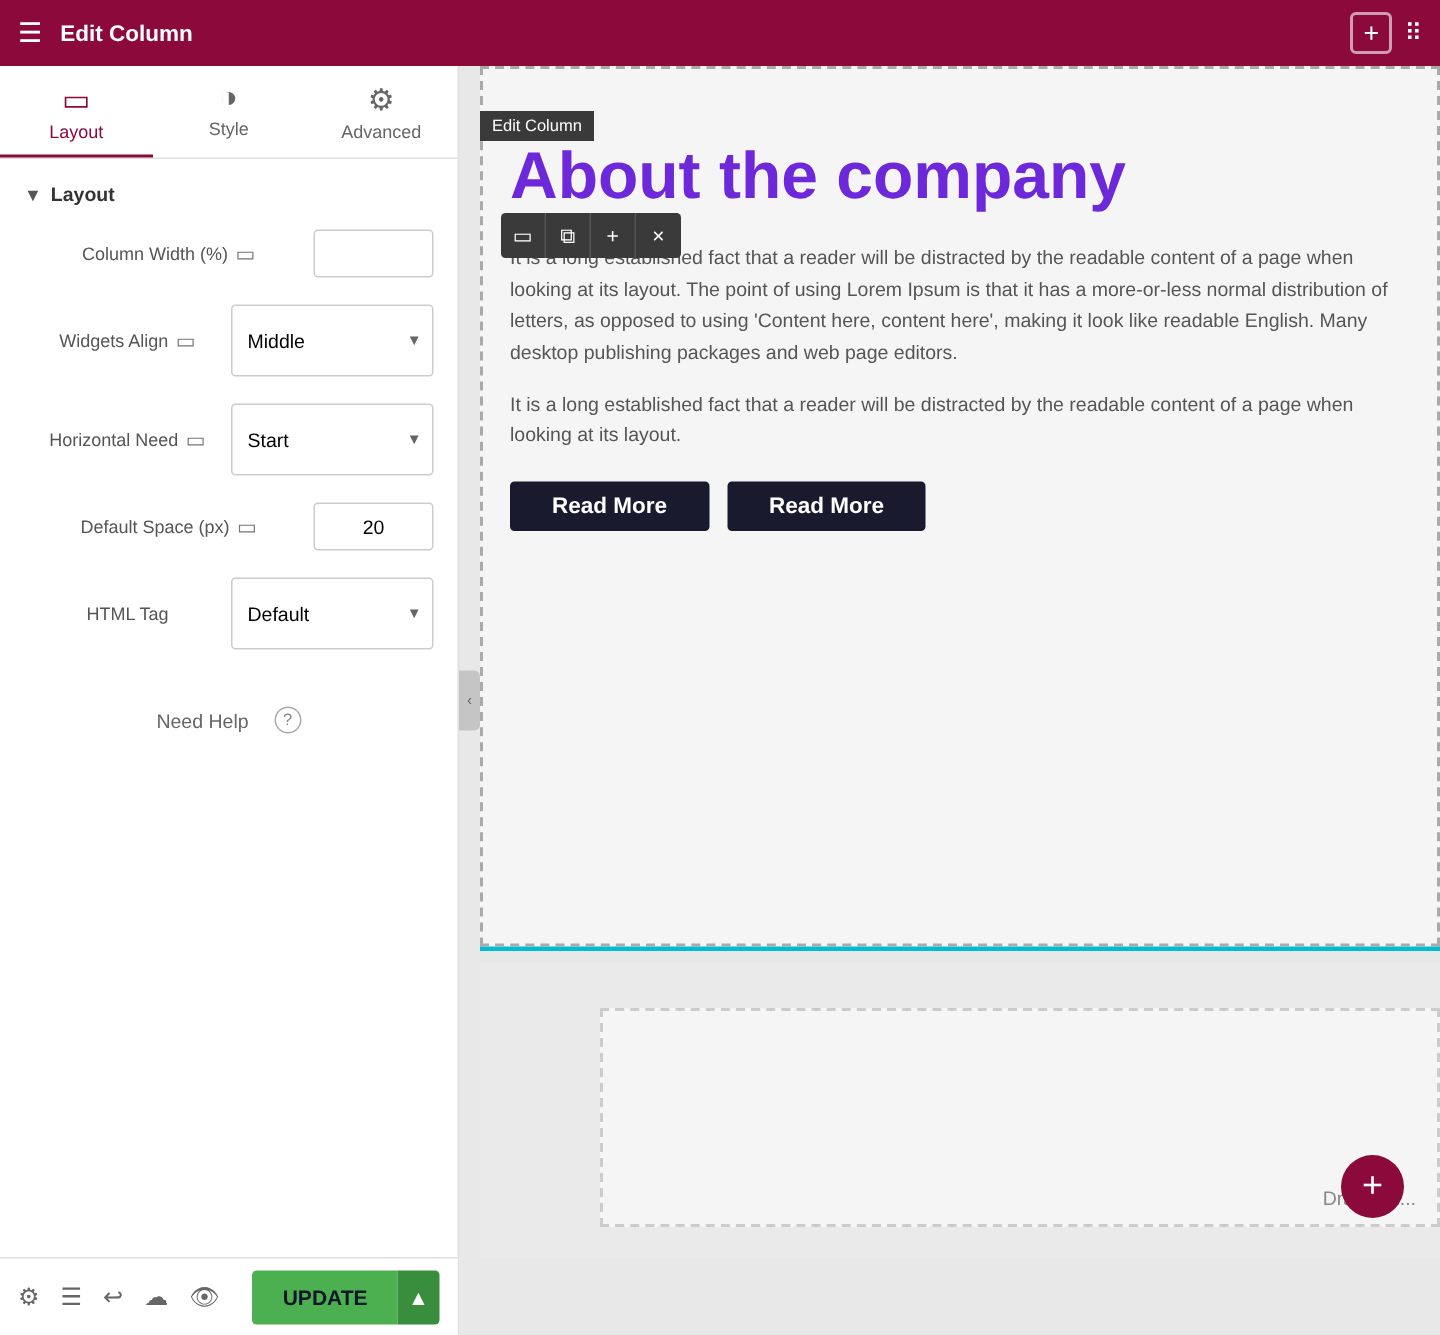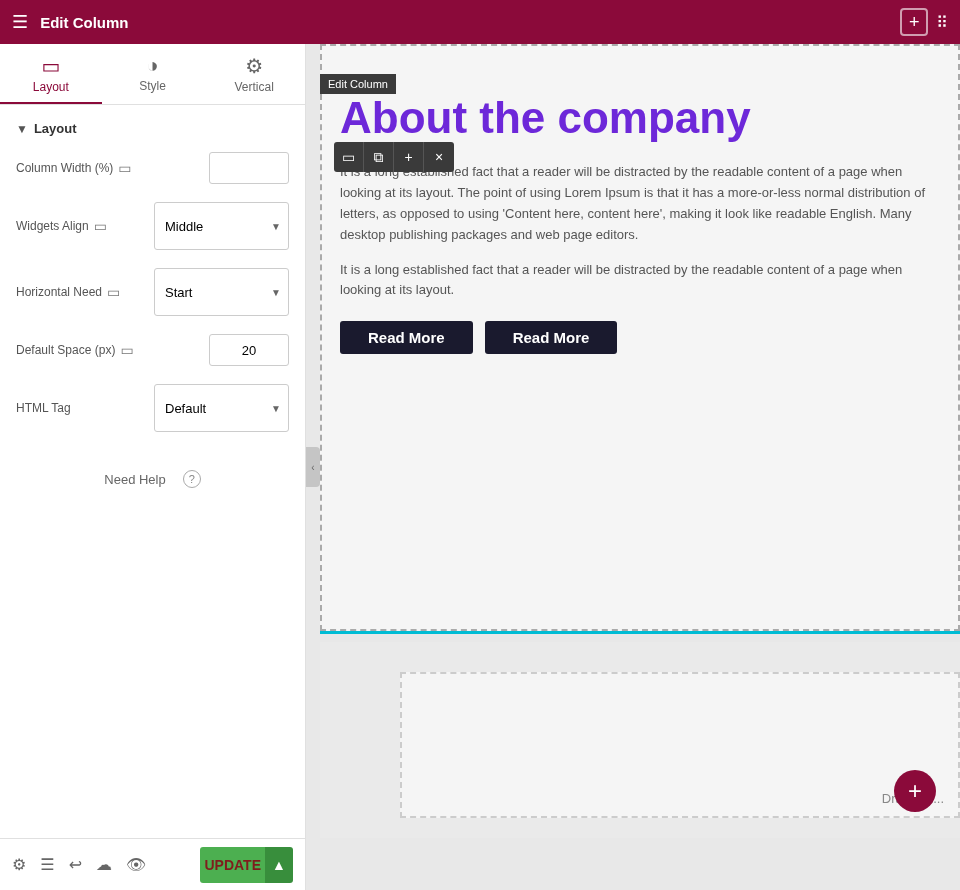--- a/index.html
+++ b/index.html
@@ -90,20 +90,21 @@
       align-items: center;
       margin-bottom: 18px;
     }
     .form-label {
       font-size: 12px;
       color: #555;
       flex: 1;
       display: flex;
       align-items: center;
       gap: 5px;
+      justify-content: center;
     }
     .form-label .monitor-icon { font-size: 14px; color: #777; }
     .form-control {
       display: flex;
       align-items: center;
     }
     .text-input {
       width: 80px;
       height: 32px;
       border: 1px solid #ccc;
@@ -166,24 +167,24 @@
       align-items: center;
       justify-content: space-between;
       padding: 0 12px;
       flex-shrink: 0;
     }
     .bottom-left { display: flex; align-items: center; gap: 14px; }
     .bottom-icon { font-size: 16px; color: #666; cursor: pointer; }
     .bottom-right { display: flex; align-items: center; }
     .update-btn {
       background: #4caf50;
-      color: #7f1d1d;
+      color: #0f172a;
       border: none;
       height: 36px;
-      padding: 0 4px;
+      padding: 0 20px;
       font-size: 14px;
       font-weight: bold;
       border-radius: 3px 0 0 3px;
       cursor: pointer;
     }
     .update-arrow-btn {
       background: #388e3c;
       color: white;
       border: none;
       height: 36px;
@@ -370,21 +371,21 @@
       <div class="tab active">
         <span class="tab-icon">▭</span>
         <span>Layout</span>
       </div>
       <div class="tab">
         <span class="tab-icon">◑</span>
         <span>Style</span>
       </div>
       <div class="tab">
         <span class="tab-icon">⚙</span>
-        <span>Vertical</span>
+        <span>Advanced</span>
       </div>
     </div>
 
     <div class="panel-content">
 
       <div class="section-header">
         <span class="section-toggle">▼</span>
         <span>Layout</span>
       </div>
 

